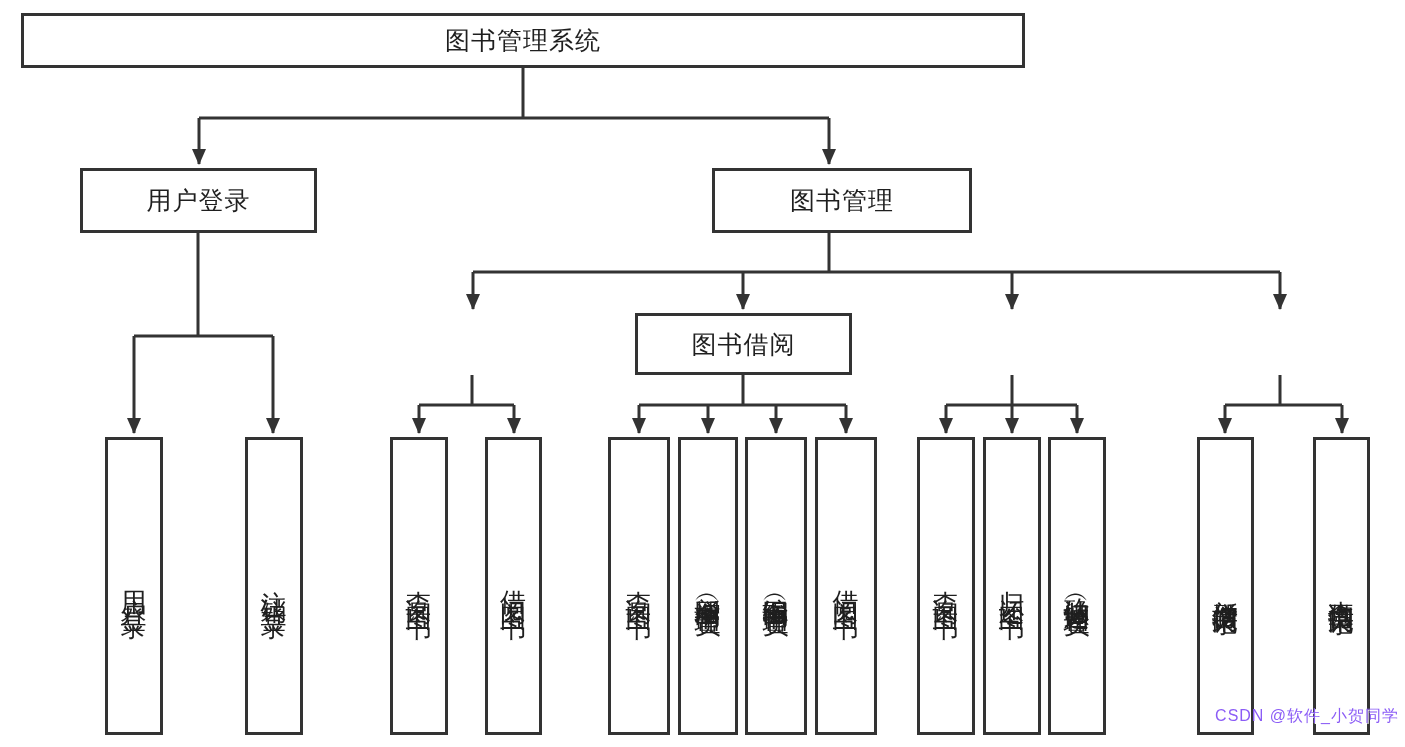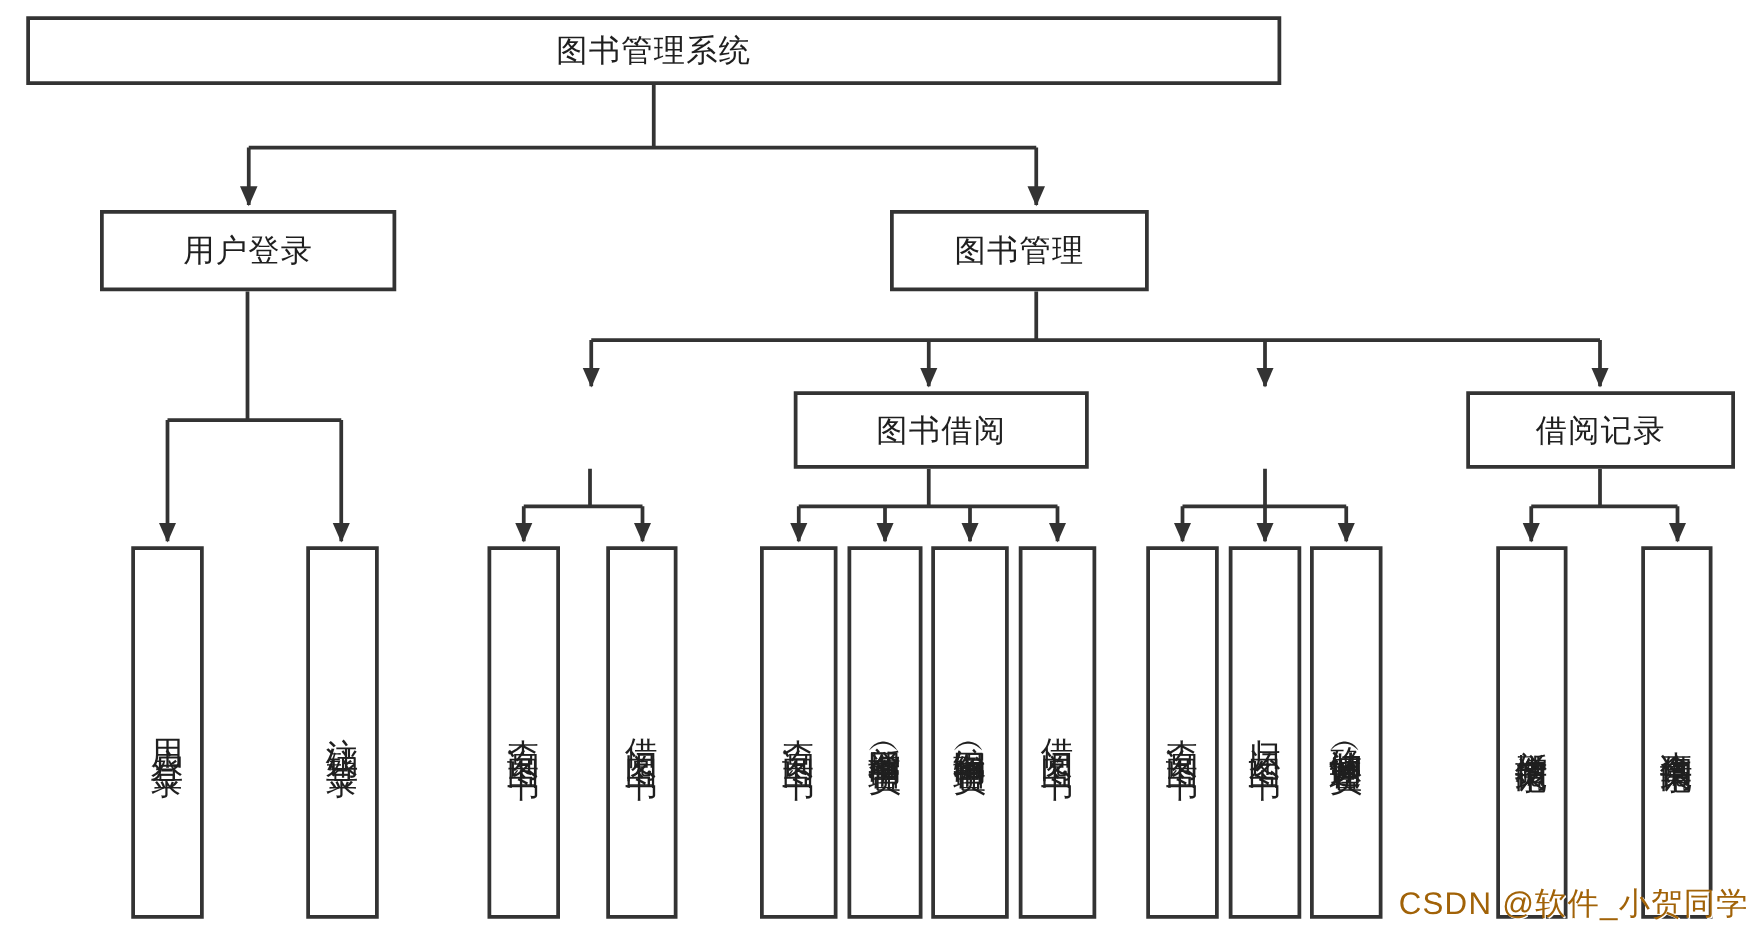--- a/index.html
+++ b/index.html
@@ -49,23 +49,23 @@
     writing-mode: vertical-rl;
     text-orientation: mixed;
     font-size: 26px;
     line-height: 1;
     color: #1f1f1f;
     white-space: nowrap;
   }
   .watermark {
     position: absolute;
     right: 6px;
-    bottom: 8px;
-    font-size: 25px;
-    color: #a16207;
+    bottom: 20px;
+    font-size: 16px;
+    color: #8b5cf6;
     letter-spacing: 1px;
     text-shadow: 1px 1px 0 #ffffff;
   }
 </style>
 </head>
 <body>
 
 <div class="stage">
 
   <svg class="wires" viewBox="0 0 1405 747" aria-hidden="true">
@@ -104,29 +104,26 @@
     <path d="M1342,405 V433" fill="none" stroke="#333333" stroke-width="3" marker-end="url(#arrow)"></path>
   </svg>
 
   <div class="node root">
     <span class="h-text">图书管理系统</span>
   </div>
 
   <div class="node lvl2" style="left:80px; width:237px;">
     <span class="h-text">用户登录</span>
   </div>
-  <div class="node lvl2" style="left:712px; width:207px;">
+  <div class="node lvl2" style="left:712px; width:260px;">
     <span class="h-text">图书管理</span>
   </div>
 
-  <div class="node lvl3" style="left:635px; width:236px;font-family:Liberation Mono, monospace;">
+  <div class="node lvl3" style="left:635px; width:217px;font-family:Liberation Mono, monospace;">
     <span class="h-text">图书借阅</span>
-  </div>
-  <div class="node lvl3" style="left:1173px; width:215px;">
-    <span class="h-text">借阅记录</span>
   </div>
 
   <div class="node leaf" style="left:105px;">
     <span class="v-text" style="letter-spacing: 8px;">用户登录</span>
   </div>
   <div class="node leaf" style="left:245px;">
     <span class="v-text" style="letter-spacing: 8px;">注销登录</span>
   </div>
 
   <div class="node leaf" style="left:390px;">

